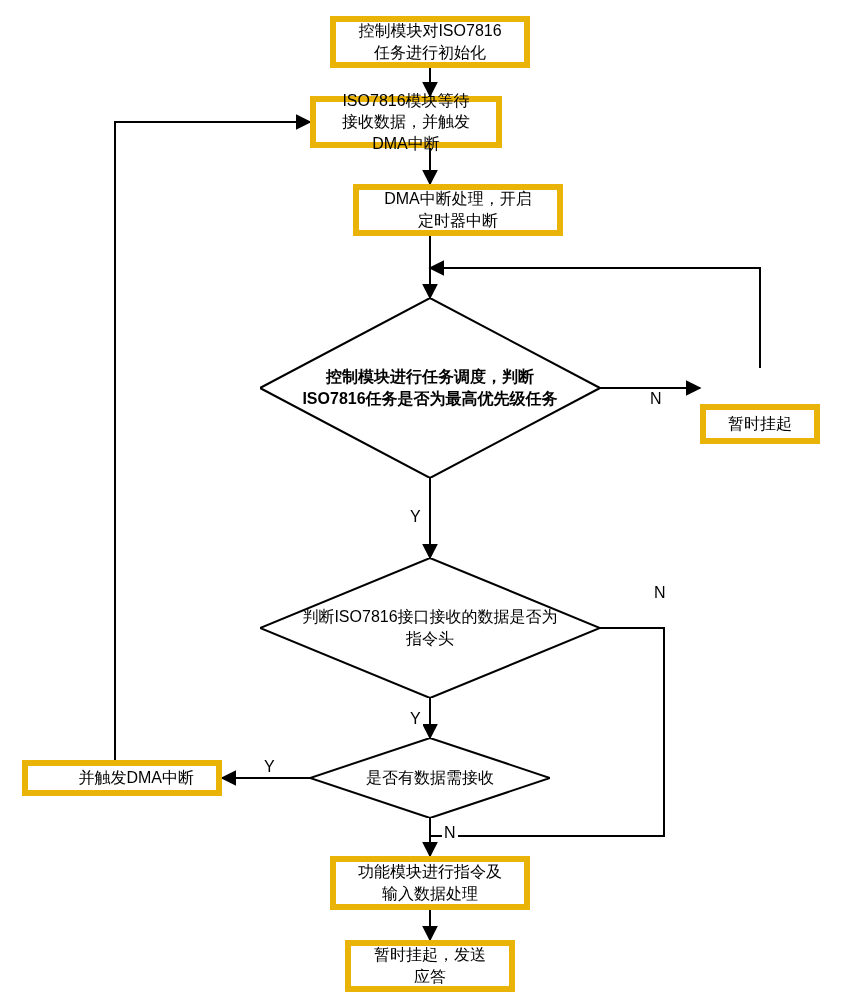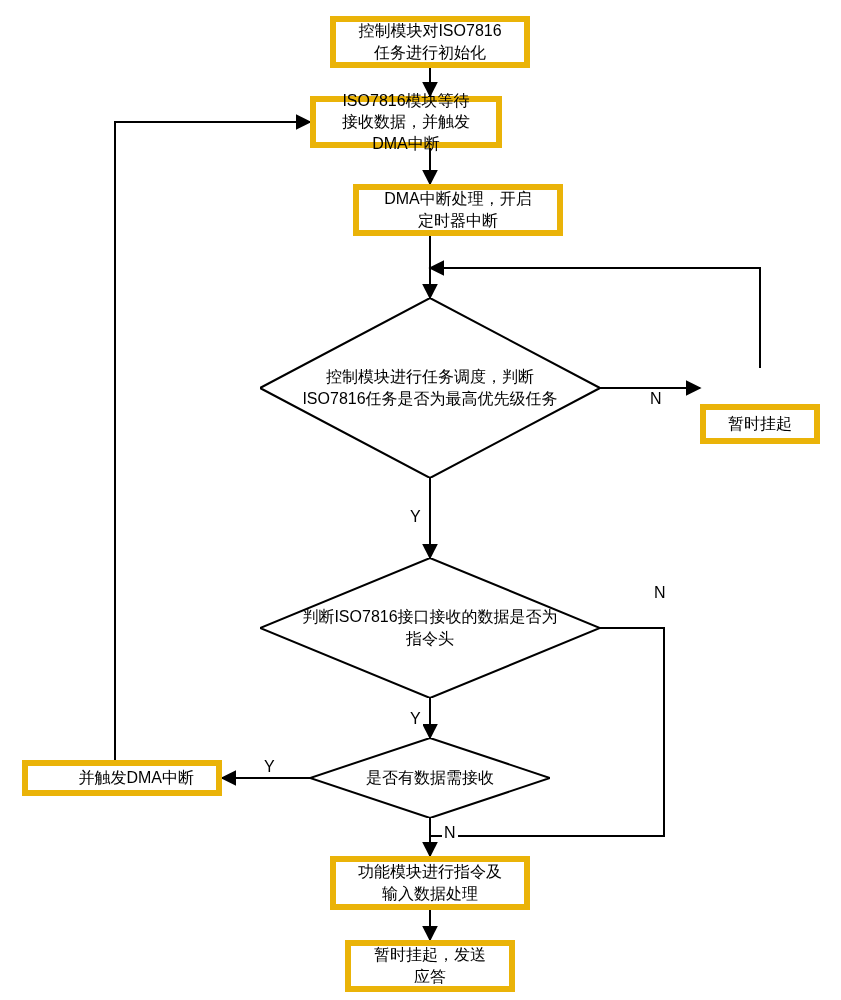--- a/index.html
+++ b/index.html
@@ -93,21 +93,21 @@
 </div>
 
 <div class="box" style="left:310px; top:96px; width:192px; height:52px;">
   <span>ISO7816模块等待接收数据，并触发DMA中断</span>
 </div>
 
 <div class="box" style="left:325px; top:184px; width:210px; height:52px;margin-left:28px;">
   <span>DMA中断处理，开启定时器中断</span>
 </div>
 
-<div class="diamond" style="left:260px; top:298px; width:340px; height:180px;">
+<div class="diamond" style="left:260px; top:298px; width:340px; height:180px;font-weight:bold;">
   <svg width="340" height="180">
       <polygon points="170,0 340,90 170,180 0,90" fill="#fff" stroke="#000" stroke-width="2"></polygon>
     </svg>
   <div class="dlabel">
       <span>控制模块进行任务调度，判断ISO7816任务是否为最高优先级任务</span>
     </div>
 </div>
 
 <div class="box" style="left:700px; top:368px; width:120px; height:40px;margin-top:36px;">
   <span>暂时挂起</span>

